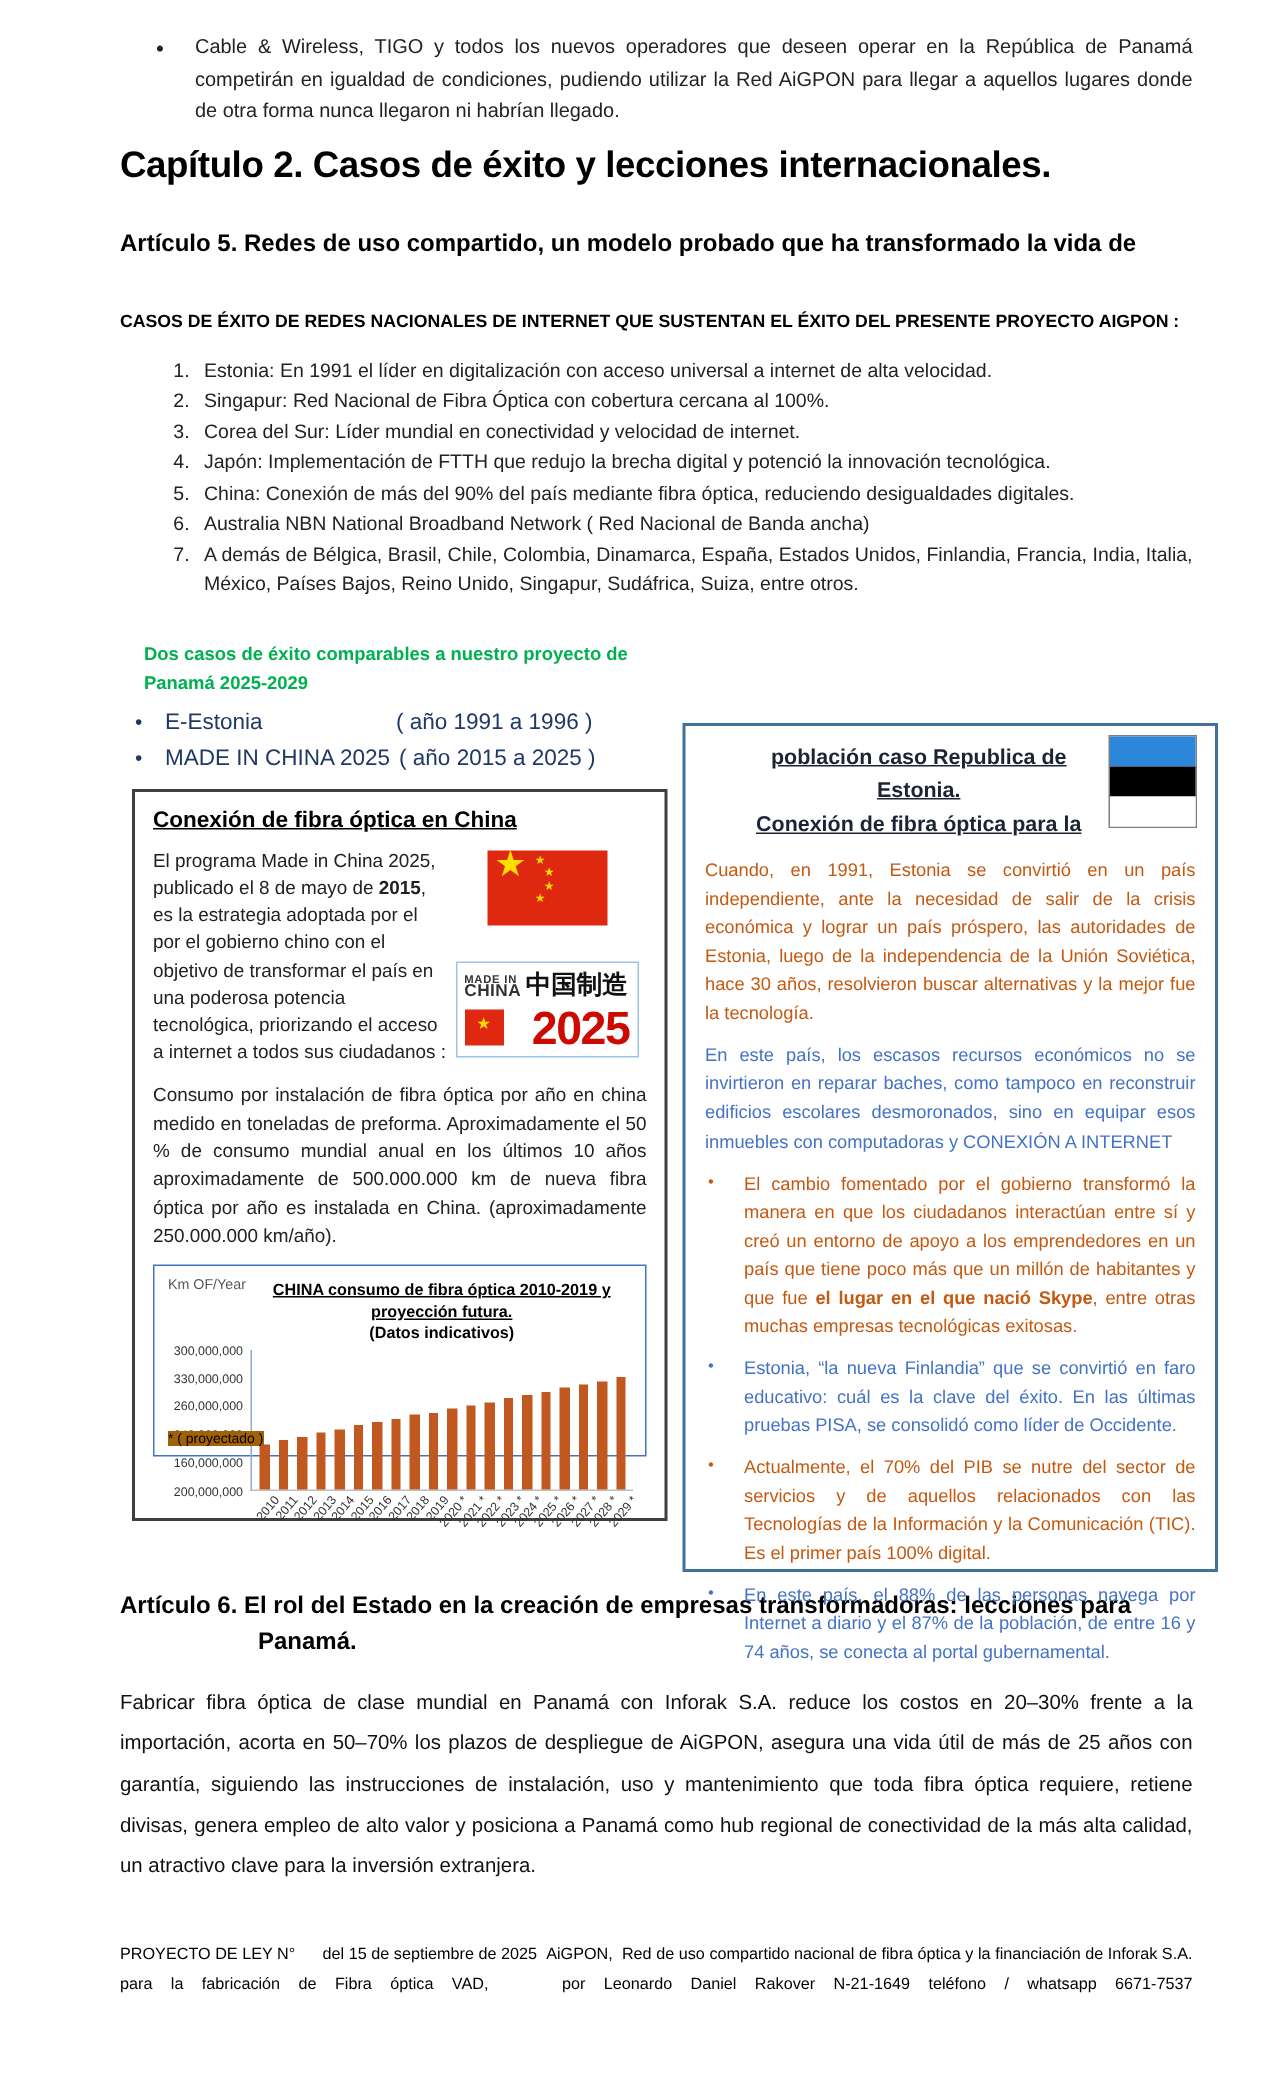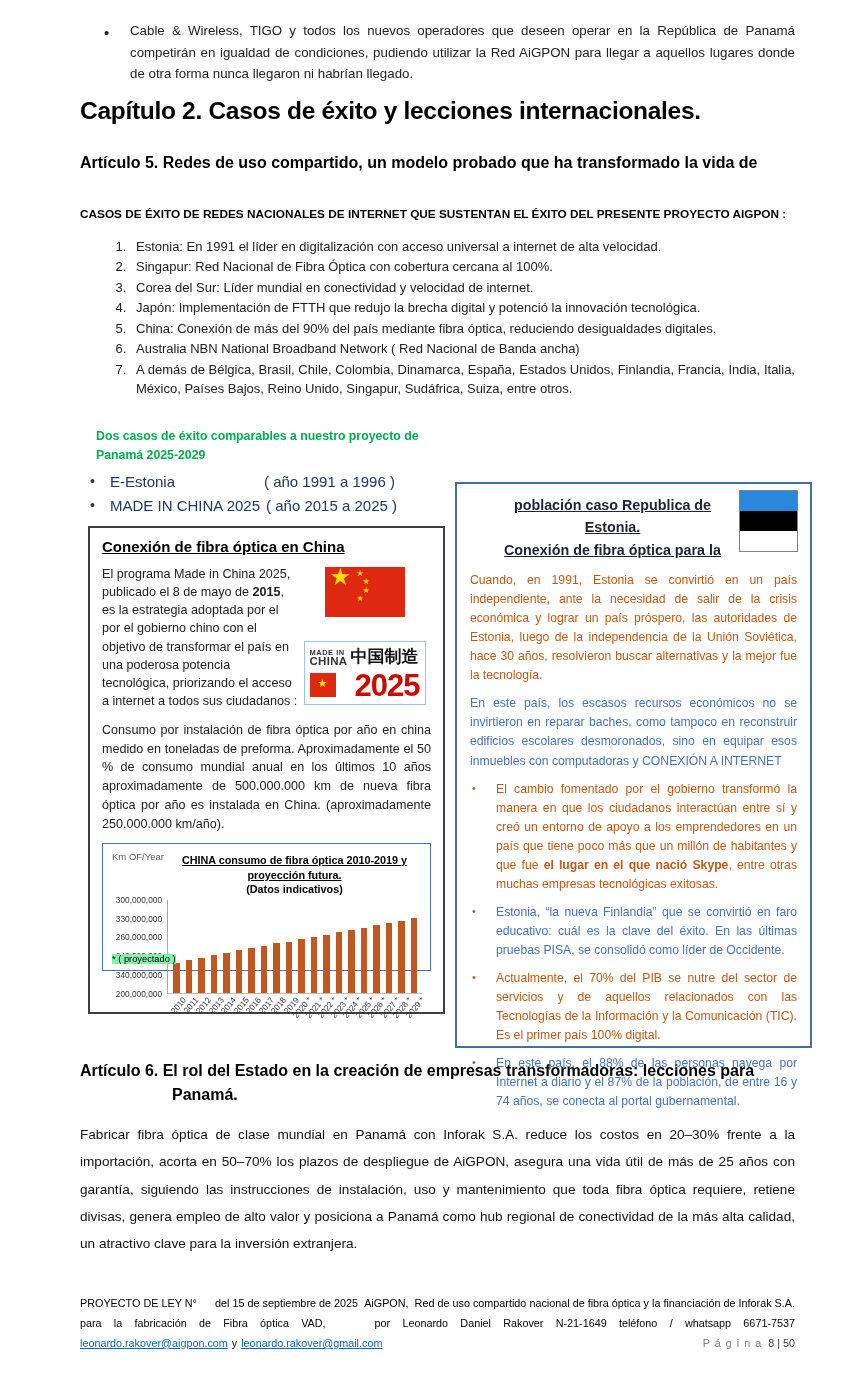--- a/index.html
+++ b/index.html
@@ -61,21 +61,21 @@
   .chart-body{display:flex;margin-top:3px;height:94px;}
   .chart-yticks{width:56px;position:relative;font-size:8.3px;color:#333;}
   .ytick{position:absolute;right:5px;transform:translateY(-50%);white-space:nowrap;}
   .chart-plotwrap{flex:1;}
   .chart-plot{display:flex;height:100%;border-left:1px solid #8eaacc;border-bottom:1px solid #bfbfbf;padding:0 2px;box-sizing:border-box;}
   .barcell{flex:1;display:flex;align-items:flex-end;justify-content:center;height:100%;}
   .bar{width:6.5px;}
   .chart-xlabels{display:flex;margin-left:56px;height:34px;padding:0 2px;}
   .xcell{flex:1;position:relative;}
   .xcell span{position:absolute;top:1px;right:1px;transform:rotate(-50deg);transform-origin:top right;font-size:8.3px;white-space:nowrap;color:#333;}
-  .chart-footnote{position:absolute;left:9px;bottom:6px;font-size:9.3px;color:#000;background:#86efac;}
+  .chart-footnote{position:absolute;left:9px;bottom:6px;font-size:9.3px;color:#000;background:#a16207;}
 
   
   .estonia-box{position:absolute;left:375px;top:57px;width:357px;height:566px;border:2px solid #41719c;box-sizing:border-box;padding:6px 13px;background:#fff;}
   .eb-flag{position:absolute;top:6px;right:12px;width:57px;height:60px;border:1px solid #7f7f7f;}
   .eb-flag div{height:20px;}
   .eb-b1{background:var(--estonia_blue);} .eb-b2{background:#000;} .eb-b3{background:#fff;}
   .eb-title{text-align:center;font-weight:bold;font-size:14.3px;line-height:1.6;text-decoration:underline;color:#1c2433;margin:4px 62px 8px 20px;}
   .eb-p{font-size:12.2px;line-height:1.56;text-align:justify;margin:9px 0;}
   .eb-b{display:flex;margin:9px 0;}
   .eb-dot{width:24px;padding-left:2px;font-size:11px;padding-top:2px;}
@@ -180,21 +180,21 @@
           <div class="chart-titles">
             <span class="chart-title">CHINA consumo de fibra óptica  2010-2019 y  proyección futura.</span><br>
             <span class="chart-subtitle">(Datos indicativos)</span>
           </div>
           <div class="chart-body">
             <div class="chart-yticks">
                 <div class="ytick" style="top: 0%;">300,000,000</div>
                 <div class="ytick" style="top: 20%;">330,000,000</div>
                 <div class="ytick" style="top: 40%;">260,000,000</div>
                 <div class="ytick" style="top: 60%;">240,000,000</div>
-                <div class="ytick" style="top: 80%;">340,000,000</div>
+                <div class="ytick" style="top: 80%;">160,000,000</div>
                 <div class="ytick" style="top: 100%; margin-left: 29px;">200,000,000</div>
               </div>
             <div class="chart-plotwrap">
               <div class="chart-plot">
                   <div class="barcell">
                     <div class="bar" style="height: 32%; background: rgb(192, 88, 31);"></div>
                   </div>
                   <div class="barcell">
                     <div class="bar" style="height: 35%; background: rgb(192, 88, 31);"></div>
                   </div>
@@ -360,23 +360,15 @@
   <div class="h2 a6">
     <div>Artículo 6. El rol del Estado en la creación de empresas transformadoras: lecciones para</div>
     <div class="l2">Panamá.</div>
   </div>
 
   <div class="a6-p">Fabricar fibra óptica de clase mundial en Panamá con Inforak S.A. reduce los costos en 20–30% frente a la importación, acorta en 50–70% los plazos de despliegue de AiGPON, asegura una vida útil de más de  25 años con garantía, siguiendo las instrucciones de instalación, uso y mantenimiento que toda fibra óptica requiere, retiene divisas, genera empleo de alto valor y posiciona a Panamá como hub regional de conectividad de la más alta calidad, un atractivo clave para la inversión extranjera.</div>
 
   <div class="footer">
     <div class="f-line">PROYECTO DE LEY N°&nbsp;&nbsp;&nbsp;&nbsp;&nbsp; del 15 de septiembre de 2025 &nbsp;AiGPON, &nbsp;Red de uso compartido nacional de fibra óptica y la financiación de Inforak S.A.</div>
     <div class="f-line">para la fabricación de Fibra óptica VAD, &nbsp;&nbsp;&nbsp;por Leonardo Daniel Rakover N-21-1649 teléfono / whatsapp 6671-7537</div>
-    <div class="f-row">
-      <span class="f-emails">
-        <a href="#">leonardo.rakover@aigpon.com</a><span class="f-conj">y</span><a href="#">leonardo.rakover@gmail.com</a>
-      </span>
-      <span>
-        <span class="f-page-label">P á g i n a</span><span class="f-page-value">8 | 50</span>
-      </span>
-    </div>
   </div>
 
 </div>
 
 </body></html>

